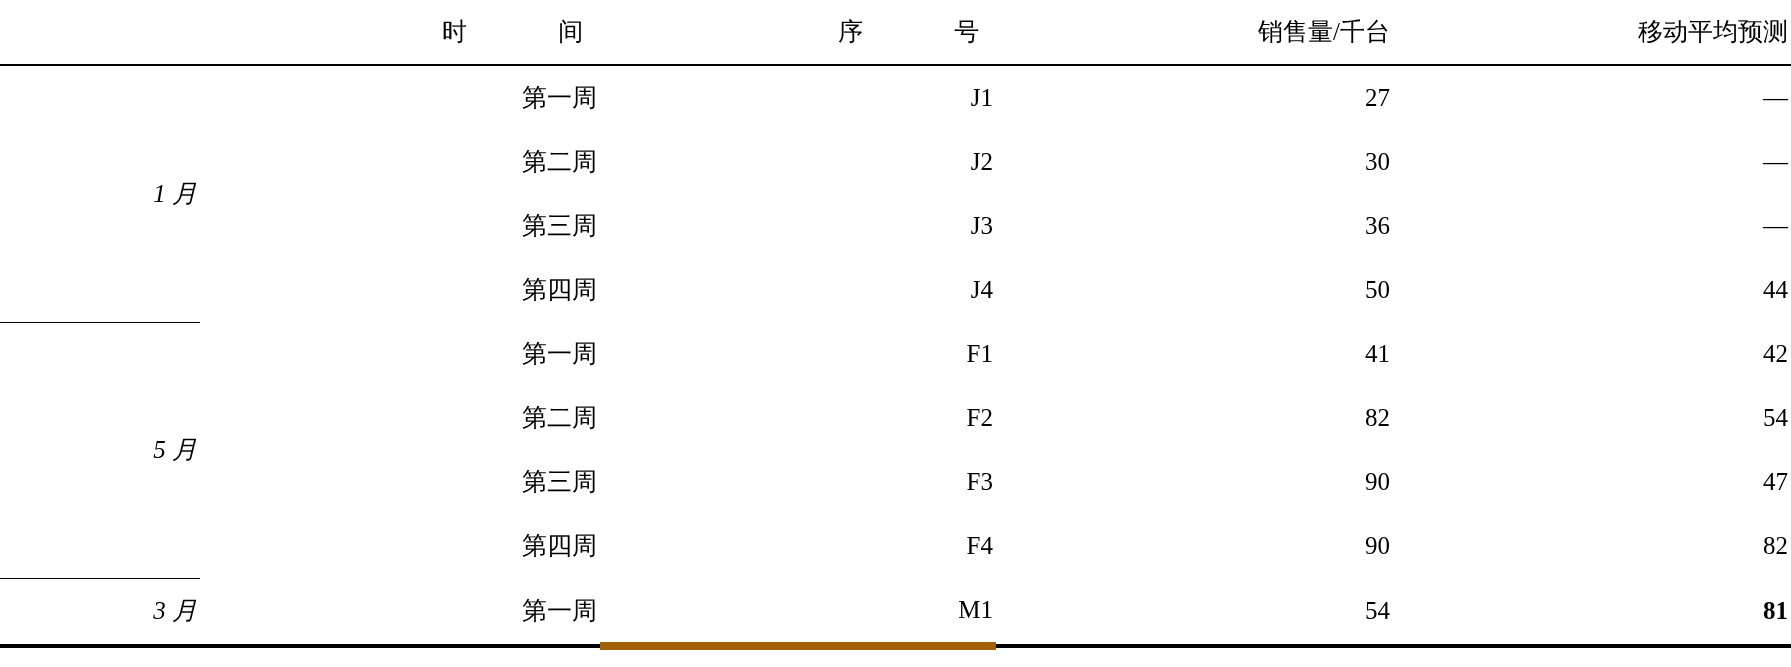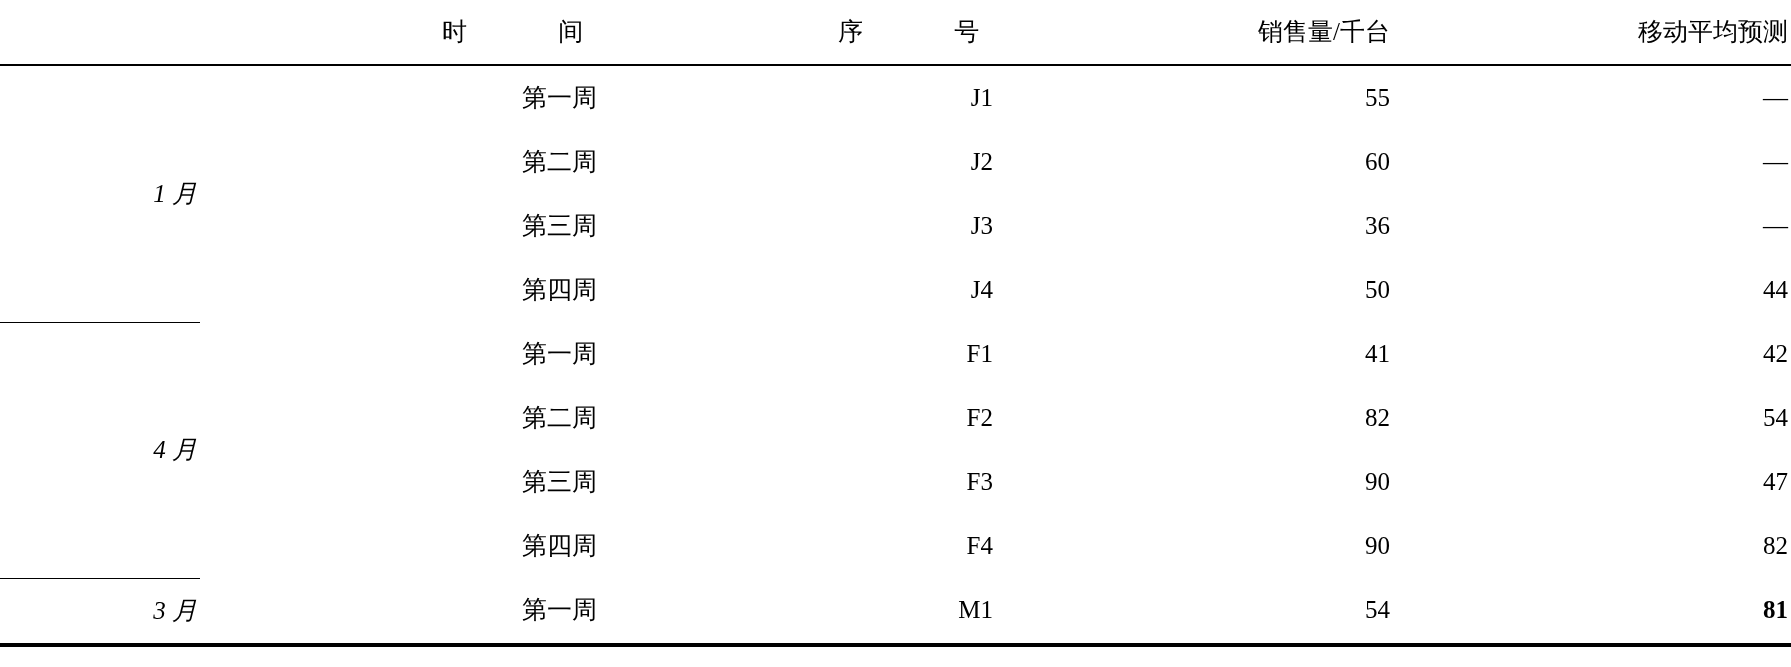--- a/index.html
+++ b/index.html
@@ -101,44 +101,44 @@
         <td class="rule-top spaced" colspan="2">时　　间</td>
         <td class="rule-top vsep-left spaced">序　　号</td>
         <td class="rule-top vsep-left">销售量/千台</td>
         <td class="rule-top vsep-left">移动平均预测</td>
       </tr>
 
       <tr class="body-row row-line">
         <td class="month-cell vsep-right" rowspan="4" style="border-bottom:1.5px solid #000;">1 月</td>
         <td>第一周</td>
         <td class="vsep-left">J1</td>
-        <td class="vsep-left">55</td>
+        <td class="vsep-left">27</td>
         <td class="vsep-left dash">—</td>
       </tr>
       <tr class="body-row row-line">
         <td>第二周</td>
         <td class="vsep-left">J2</td>
-        <td class="vsep-left">60</td>
+        <td class="vsep-left">30</td>
         <td class="vsep-left dash">—</td>
       </tr>
       <tr class="body-row row-line">
         <td>第三周</td>
         <td class="vsep-left">J3</td>
         <td class="vsep-left">36</td>
         <td class="vsep-left dash">—</td>
       </tr>
       <tr class="body-row group-line">
         <td>第四周</td>
         <td class="vsep-left">J4</td>
         <td class="vsep-left">50</td>
         <td class="vsep-left">44</td>
       </tr>
 
       <tr class="body-row row-line">
-        <td class="month-cell vsep-right" rowspan="4" style="border-bottom:1.5px solid #000;">4 月</td>
+        <td class="month-cell vsep-right" rowspan="4" style="border-bottom:1.5px solid #000;">5 月</td>
         <td>第一周</td>
         <td class="vsep-left">F1</td>
         <td class="vsep-left">41</td>
         <td class="vsep-left">42</td>
       </tr>
       <tr class="body-row row-line">
         <td>第二周</td>
         <td class="vsep-left">F2</td>
         <td class="vsep-left">82</td>
         <td class="vsep-left">54</td>
@@ -152,19 +152,19 @@
       <tr class="body-row group-line">
         <td>第四周</td>
         <td class="vsep-left">F4</td>
         <td class="vsep-left">90</td>
         <td class="vsep-left">82</td>
       </tr>
 
       <tr class="body-row rule-bottom">
         <td class="month-cell vsep-right" style="border-bottom:4px solid #000;">3 月</td>
         <td style="border-bottom:4px solid #000;">第一周</td>
-        <td class="vsep-left" style="border-bottom:2px solid #a16207;">M1</td>
+        <td class="vsep-left" style="border-bottom:8px solid #a16207;">M1</td>
         <td class="vsep-left" style="border-bottom:4px solid #000;">54</td>
         <td class="vsep-left" style="border-bottom:4px solid #000;font-weight:bold;">81</td>
       </tr>
     </tbody>
   </table>
 </div>
 
 </body></html>

